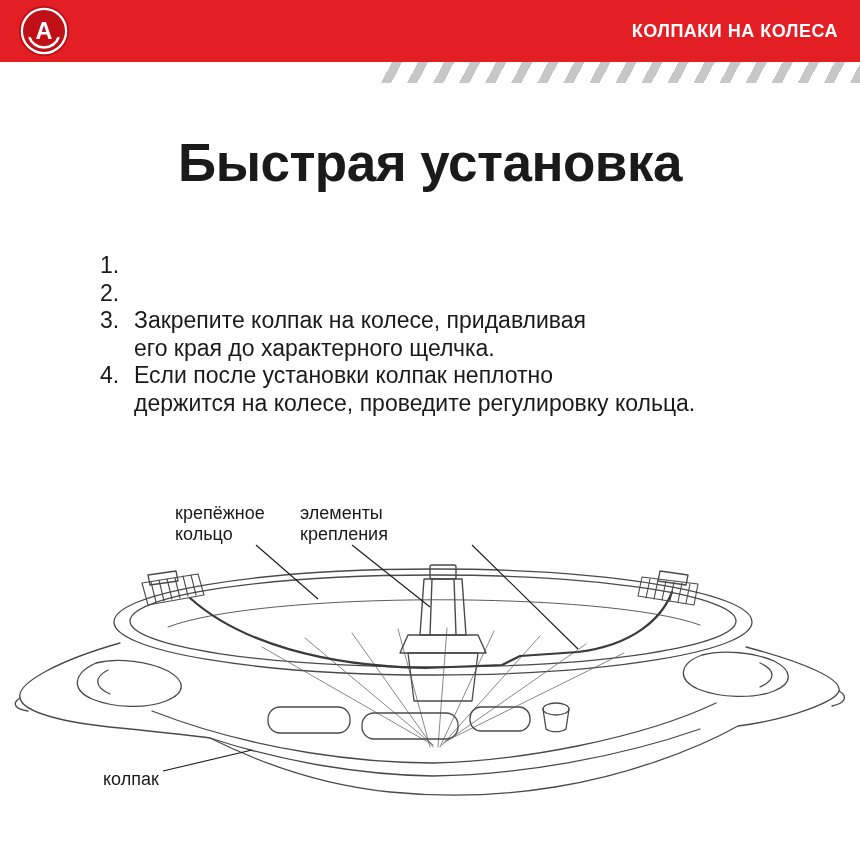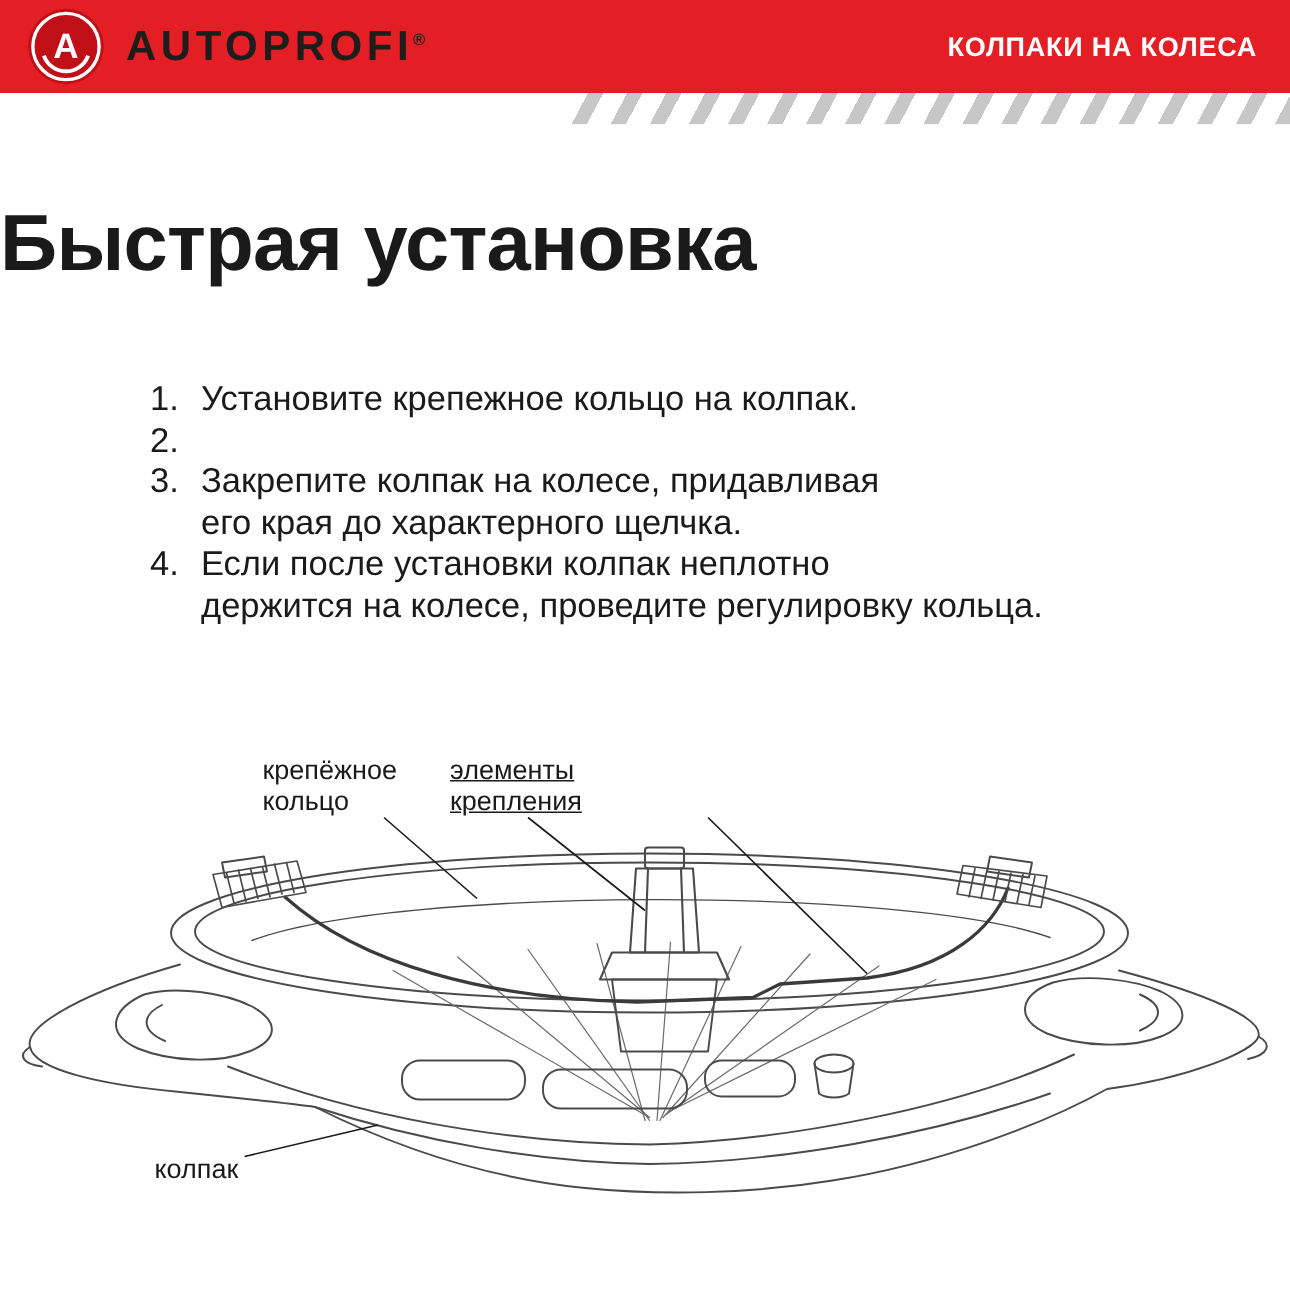--- a/index.html
+++ b/index.html
@@ -24,67 +24,63 @@
     font-size:18px;letter-spacing:0.5px;white-space:nowrap;
   }
   
   .stripe{
     position:absolute;top:62px;left:366px;width:494px;height:21px;
     background:repeating-linear-gradient(118deg,#c7c7c7 0 9px,#ffffff 9px 23px);
     clip-path:polygon(12px 0,100% 0,100% 100%,0 100%);
   }
   
   .page-title{
-    position:absolute;top:132px;left:0;width:860px;text-align:left;
+    position:absolute;top:132px;left:0;width:860px;text-align:center;
     font-size:53px;font-weight:700;letter-spacing:-0.5px;margin:0;
   }
   
   .steps{
     position:absolute;top:252px;left:100px;width:690px;
     font-size:23px;line-height:27.6px;
   }
   .step{display:flex;}
   .step-num{flex:0 0 34px;width:34px;}
   .step-text{white-space:pre-line;}
   
   .diagram{position:absolute;top:495px;left:0;width:854px;height:365px;}
   .diagram svg{position:absolute;top:0;left:0;display:block;}
   .diag-label{
     position:absolute;font-size:18px;line-height:21px;white-space:pre-line;
     color:#1a1a1a;
   }
   #label-ring{left:175px;top:8px;}
-  #label-fasteners{left:300px;top:8px;text-decoration:underline;}
+  #label-fasteners{left:300px;top:8px;}
   #label-groove{left:420px;top:8px;}
   #label-cap{left:103px;top:274px;}
 </style>
 </head>
 <body>
 
 <div class="header">
   <svg class="logo" viewBox="0 0 60 60">
     <circle cx="30" cy="30" r="29" fill="#c00f16"></circle>
     <circle cx="30" cy="30" r="25.5" fill="none" stroke="#ffffff" stroke-width="2.6"></circle>
     <path d="M 13 37 A 18 18 0 0 0 47 37" fill="none" stroke="#ffffff" stroke-width="3"></path>
     <text x="30" y="39" text-anchor="middle" font-size="27" font-weight="bold" fill="#ffffff" font-family="Liberation Sans, sans-serif">A</text>
   </svg>
-  <div class="brand">
-    <span>AUTOPROFI</span><span class="reg">®</span>
-  </div>
   <div class="banner-title">КОЛПАКИ НА КОЛЕСА</div>
 </div>
 
 <div class="stripe"></div>
 
 <h1 class="page-title">Быстрая установка</h1>
 
 <div class="steps">
   <div class="step">
     <span class="step-num">1.</span>
-    <span class="step-text">Установите крепежное кольцо на колпак.</span>
   </div>
   <div class="step">
     <span class="step-num">2.</span>
   </div>
   <div class="step">
     <span class="step-num">3.</span>
     <span class="step-text">Закрепите колпак на колесе, придавливая
 его края до характерного щелчка.</span>
   </div>
   <div class="step">

